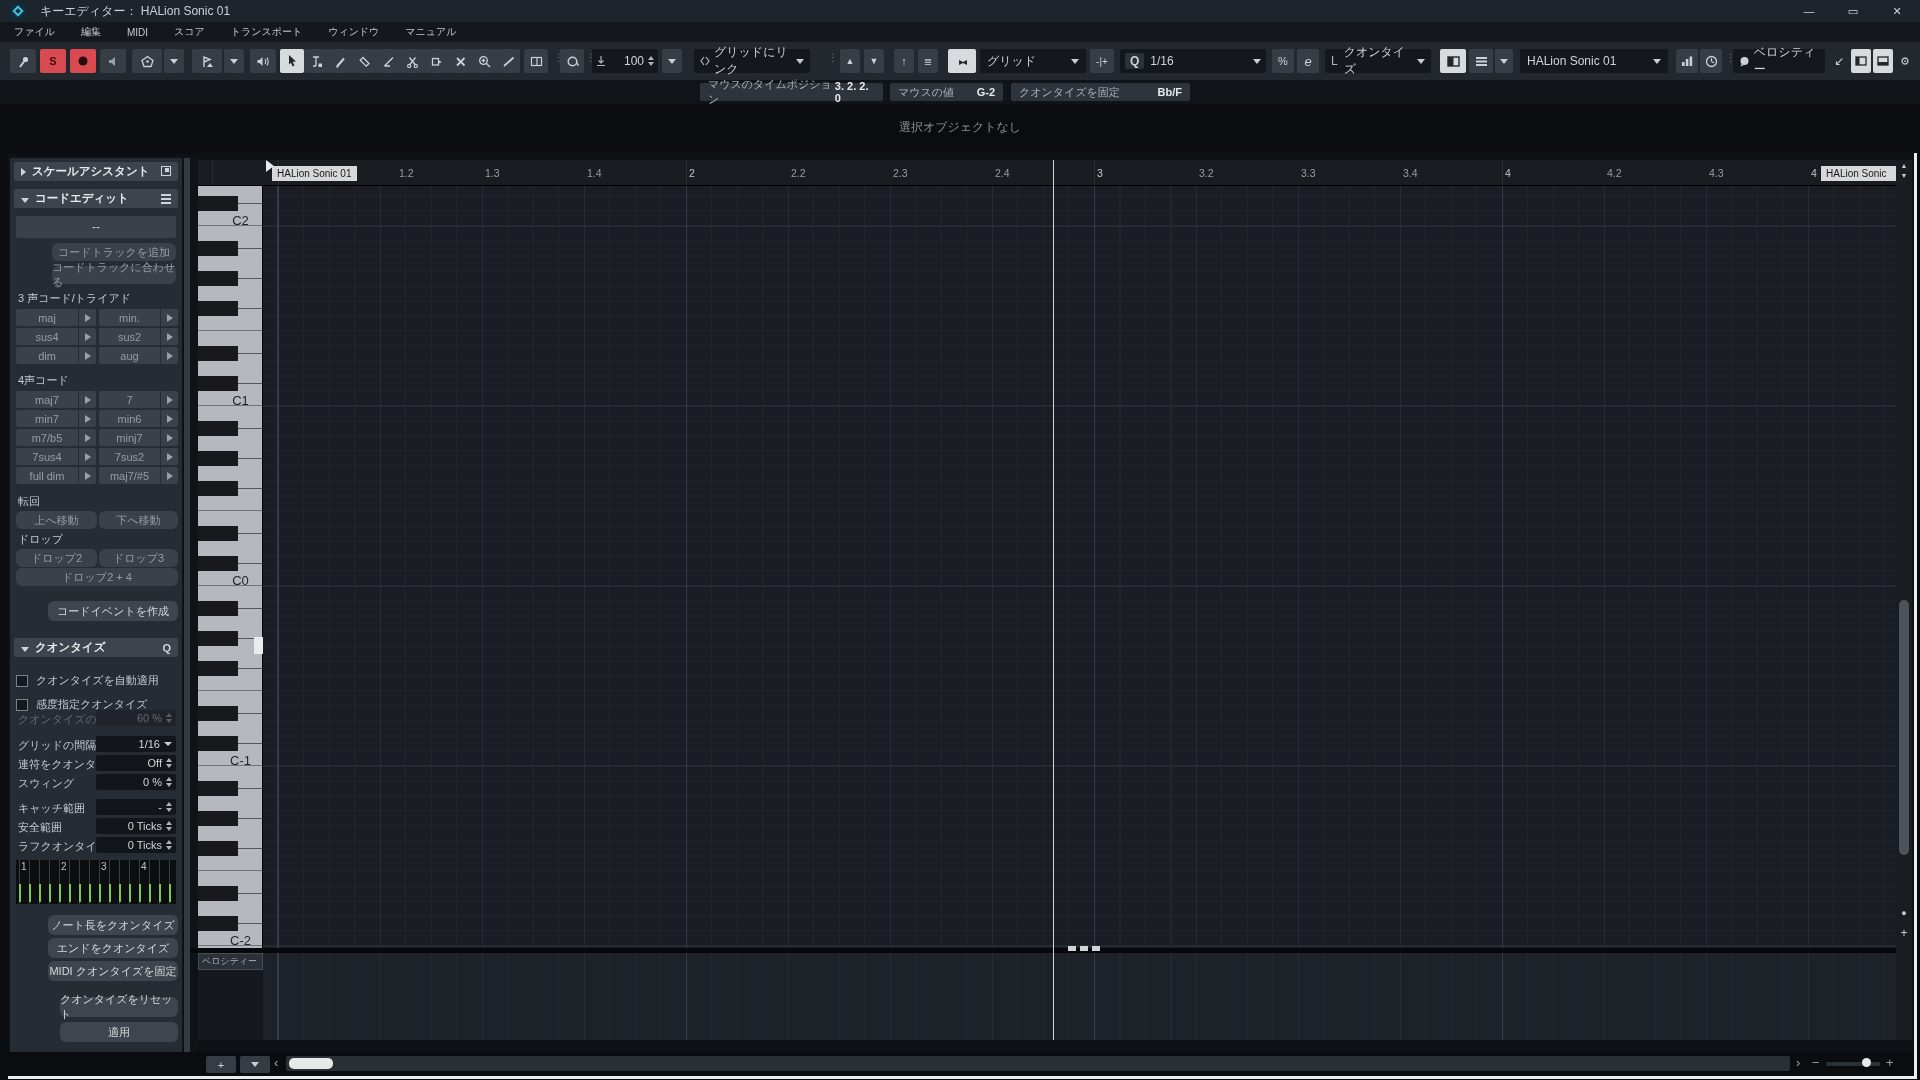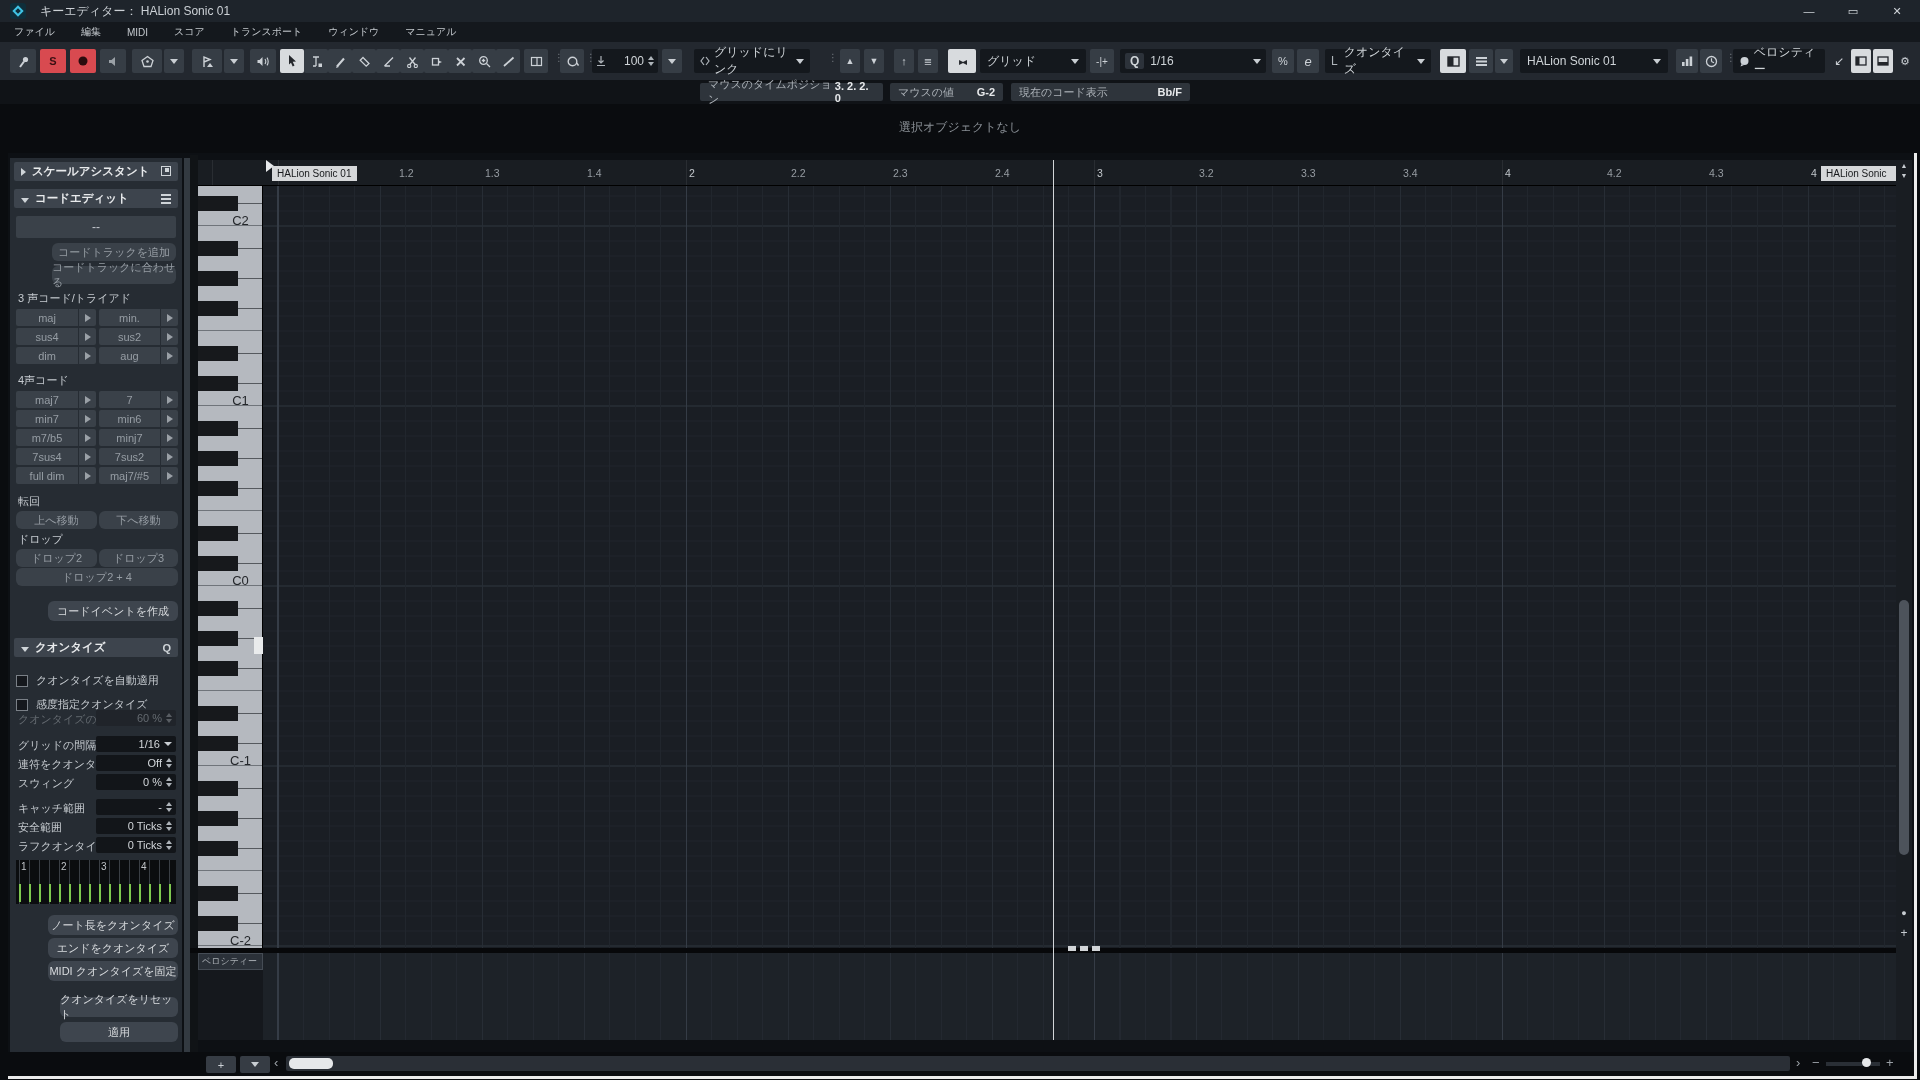--- a/index.html
+++ b/index.html
@@ -358,21 +358,21 @@
 <div class="abs infoline" id="infoline">
     <div class="ibox" style="left: 700px; width: 183px;">
       <span class="lbl">マウスのタイムポジション</span>
       <span class="val">3. 2. 2.   0</span>
     </div>
     <div class="ibox" style="left: 890px; width: 113px;">
       <span class="lbl">マウスの値</span>
       <span class="val">G-2</span>
     </div>
     <div class="ibox" style="left: 1011px; width: 179px;">
-      <span class="lbl">現在のコード表示</span>
+      <span class="lbl">クオンタイズを固定</span>
       <span class="val">Bb/F</span>
     </div>
   </div>
 
 <div class="abs statusline">選択オブジェクトなし</div>
 
 <div class="abs mainbg"></div>
 
 <div class="abs inspector">
   <div class="sect-header" style="top:4px;">

